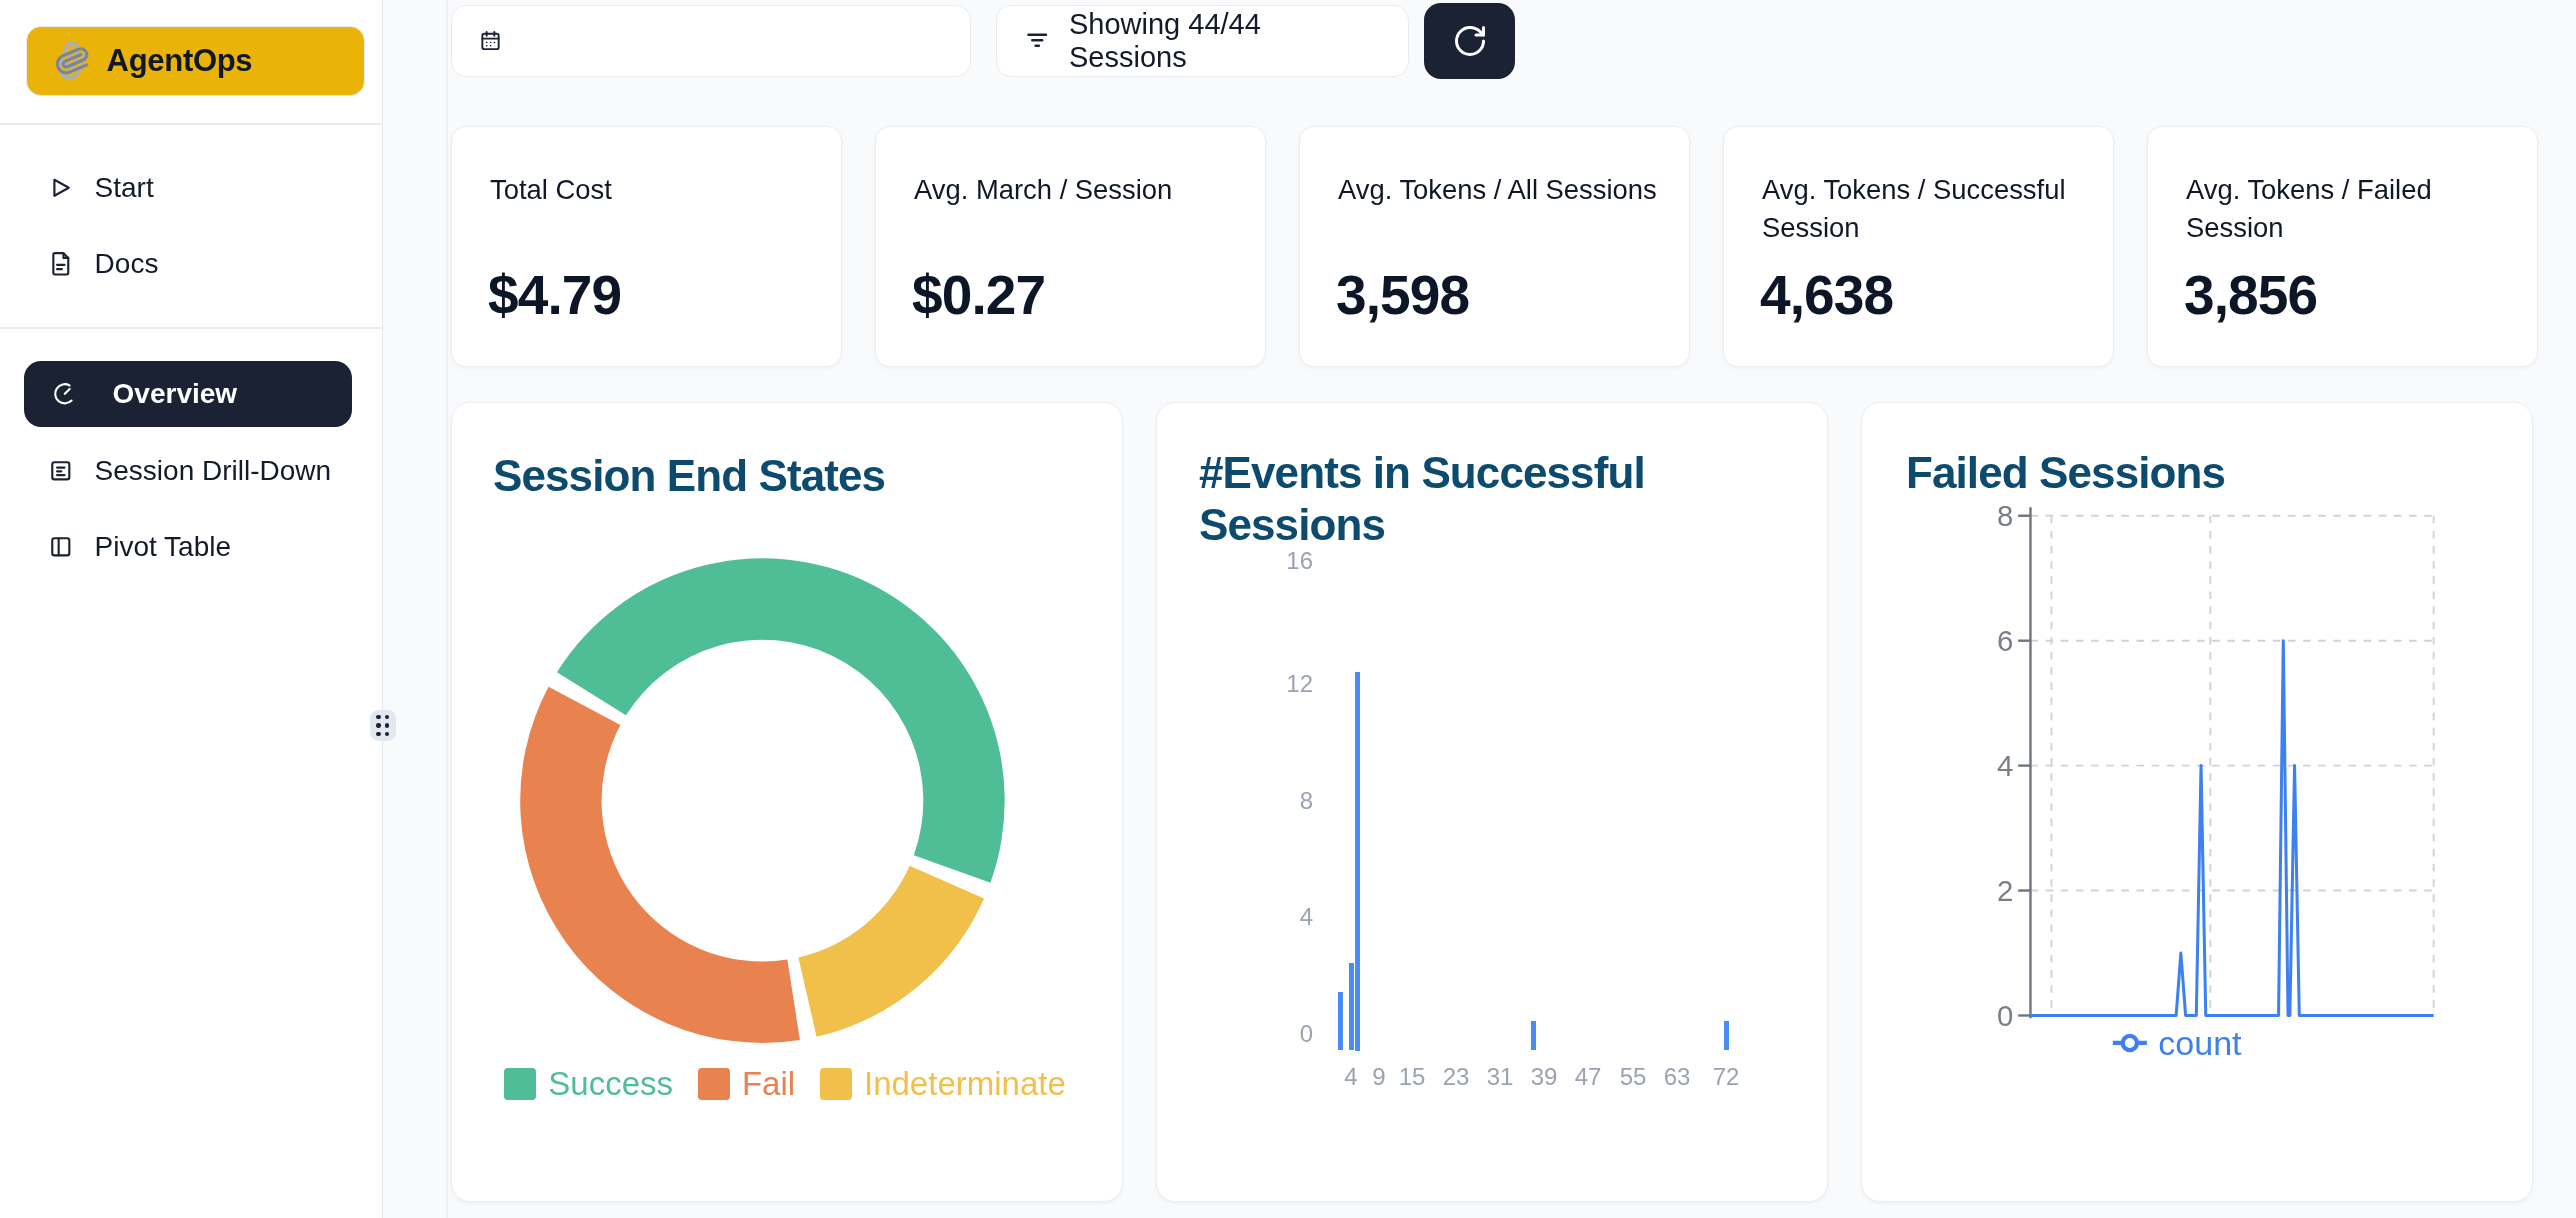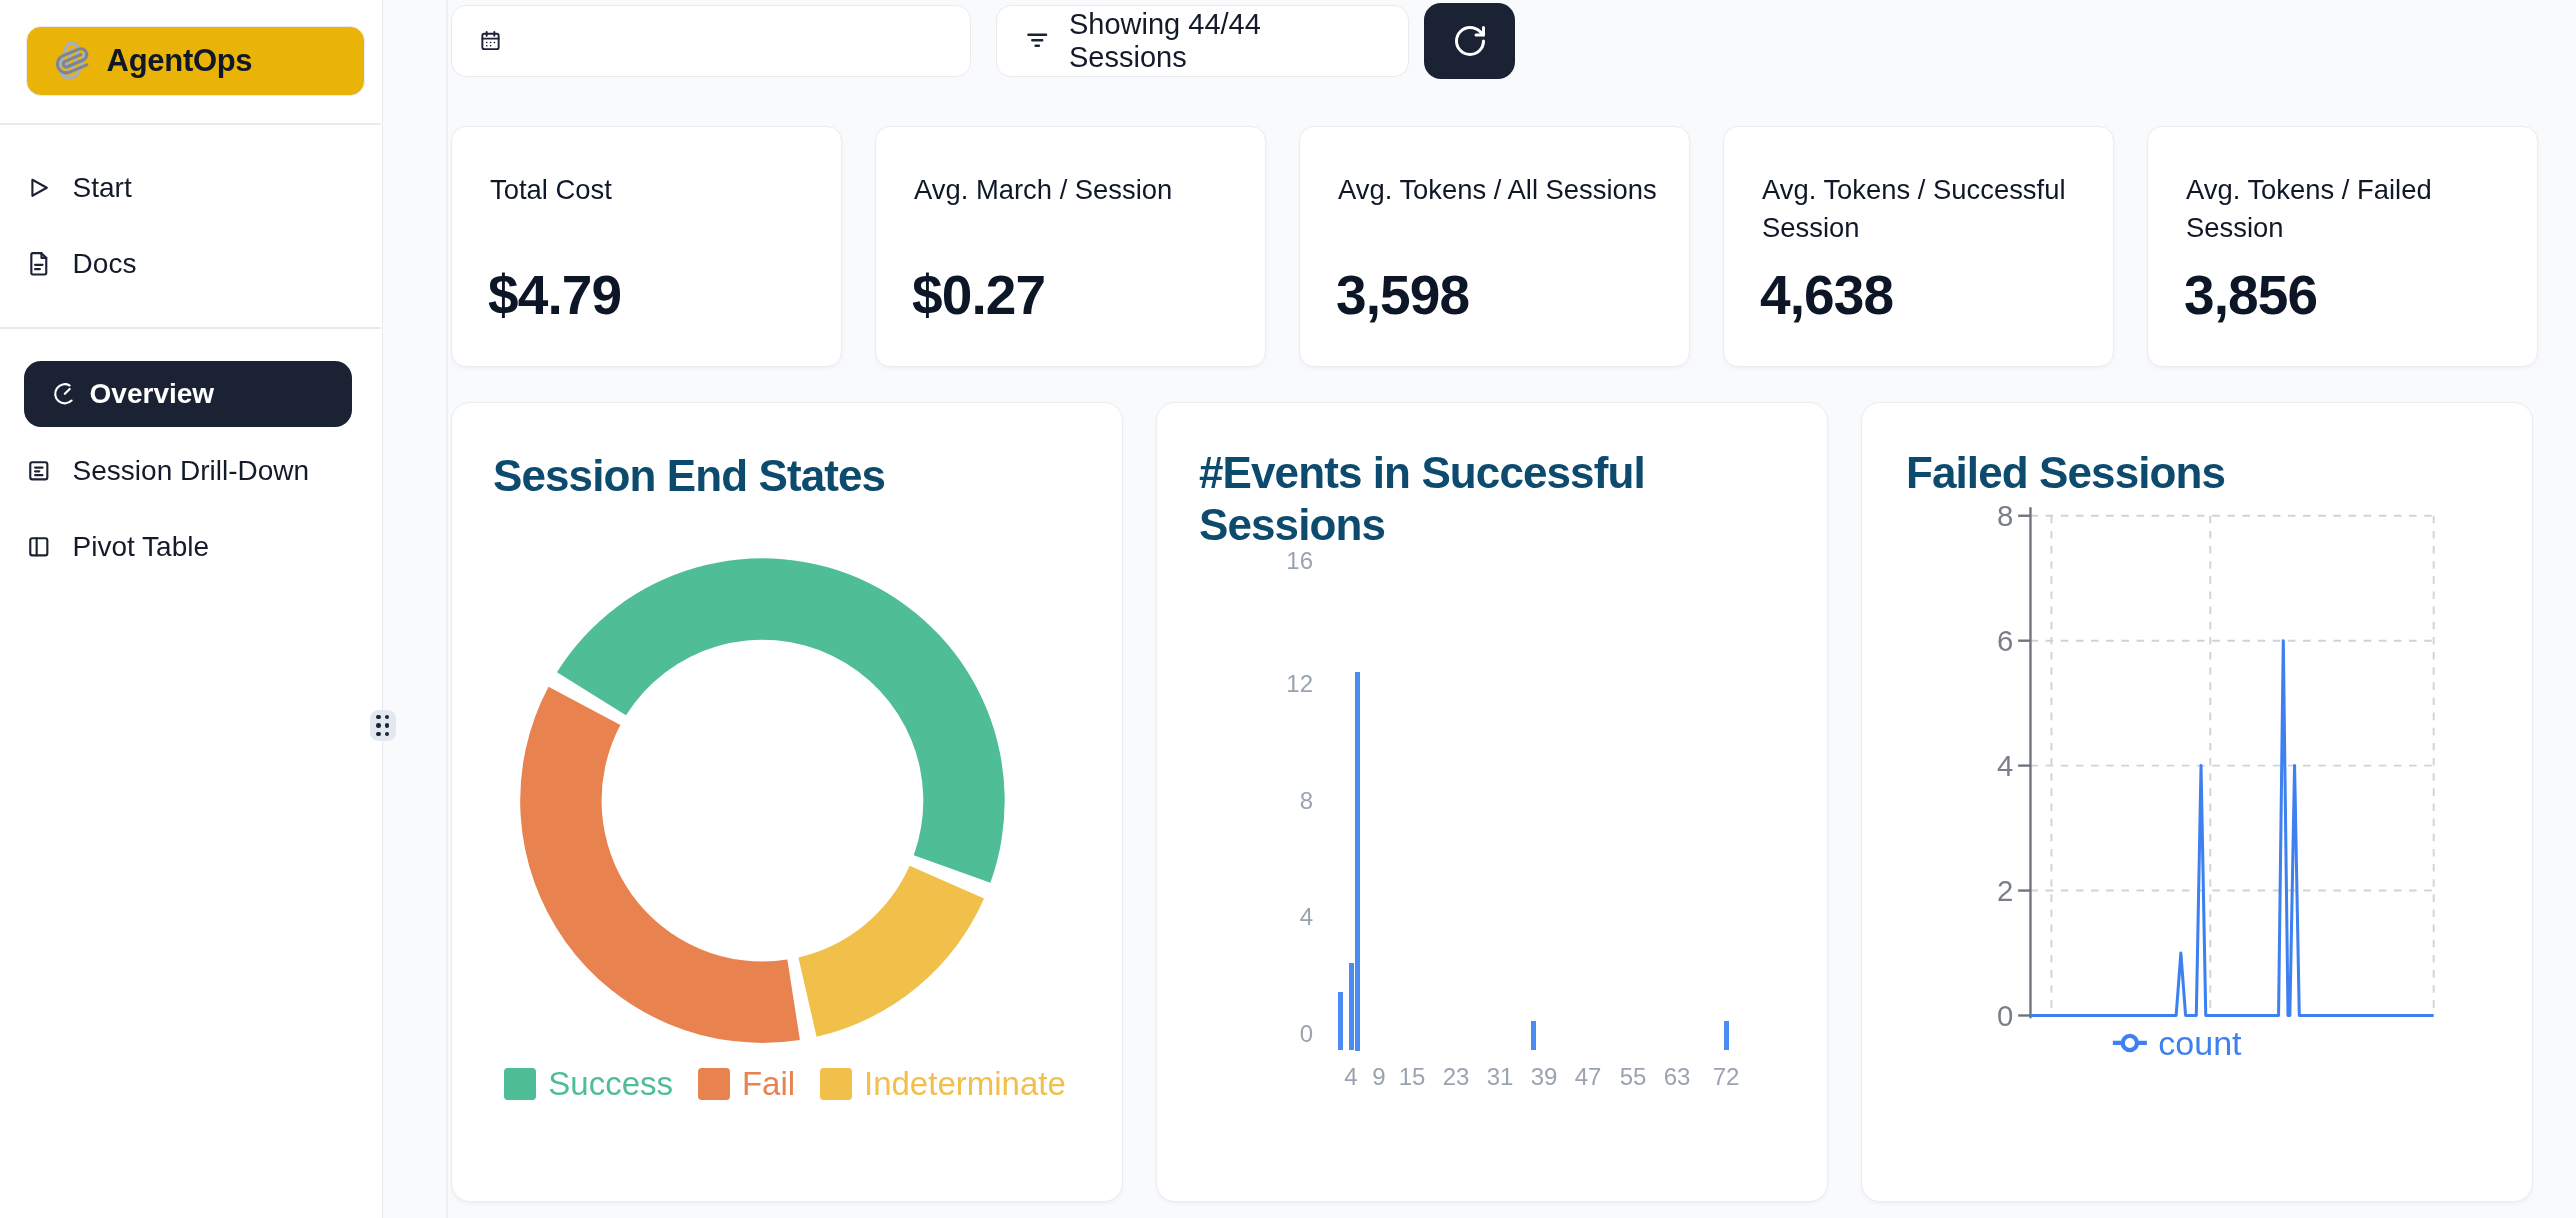--- a/index.html
+++ b/index.html
@@ -11,26 +11,26 @@
 
   
   #sidebar { position:absolute; left:0; top:0; width:383px; height:1219px;
     background:#FFFFFF; border-right:1.9px solid #E7EBF0; box-sizing:border-box; }
   .logo-box { position:absolute; left:25.6px; top:25.6px; width:339px; height:70px;
     border:1.9px solid #E7EBF0; border-radius:15px; background:#eab308;
     display:flex; align-items:center; gap:15px; padding-left:23px; box-sizing:border-box; }
   .logo-text { font-size:31px; font-weight:700; color:#101828; letter-spacing:-0.3px; }
   .side-hr { position:absolute; left:0; width:381px; height:1.9px; background:#E7EBF0; }
   .nav-item { position:absolute; left:0; width:381px; height:62px;
-    display:flex; align-items:center; gap:21px; padding-left:26px; box-sizing:border-box;
+    display:flex; align-items:center; gap:21px; padding-left:48px; box-sizing:border-box;
     font-size:28px; font-weight:500; color:#131A2A; cursor:pointer; }
   .nav-item svg { flex:0 0 auto; }
   .nav-pill { position:absolute; left:24px; width:328px; height:66px;
     background:#1A2233; border-radius:17px; color:#FFFFFF;
-    display:flex; align-items:center; gap:12px; padding-left:28px; box-sizing:border-box;
+    display:flex; align-items:center; gap:35px; padding-left:28px; box-sizing:border-box;
     font-size:28px; font-weight:600; cursor:pointer; }
   .drag-handle { position:absolute; left:370px; top:710px; width:25.6px; height:31px;
     background:#E3E8F0; border-radius:8.5px; display:grid;
     grid-template-columns:4.7px 4.7px; grid-template-rows:4.7px 4.7px 4.7px; gap:3.8px;
     align-content:center; justify-content:center; cursor:col-resize; z-index:5; }
   .drag-handle i { width:4.7px; height:4.7px; border-radius:50%; background:#1A2233; }
   #gutter-line { position:absolute; left:446px; top:0; width:1.9px; height:1219px; background:#EDF1F6; }
 
   
   .tb-btn { position:absolute; top:4.7px; height:72px; background:#FFFFFF;

